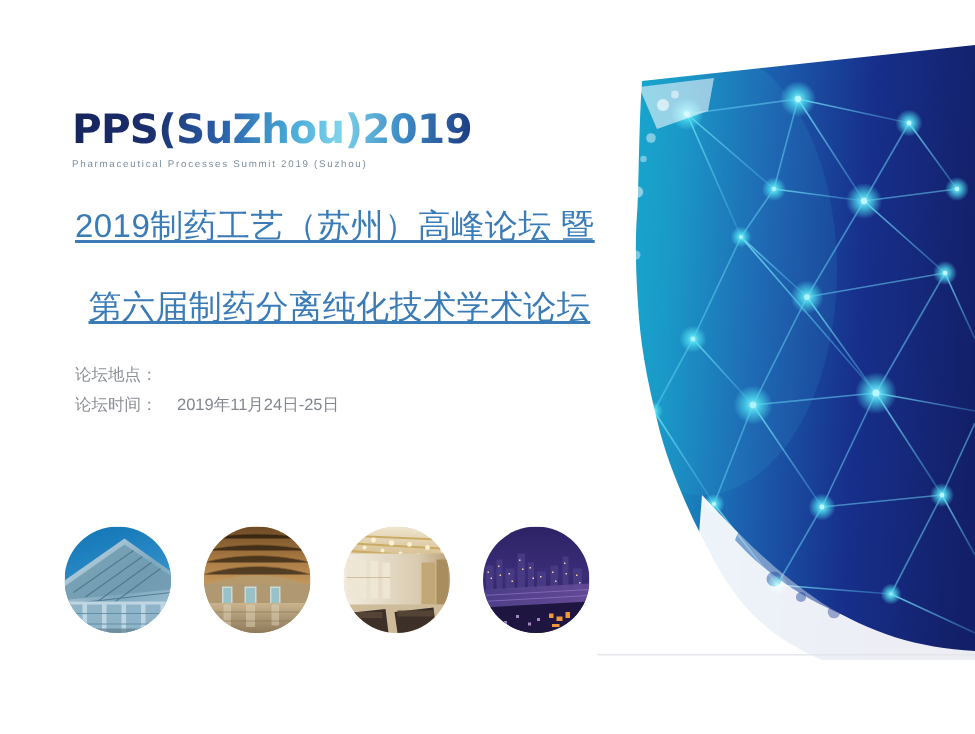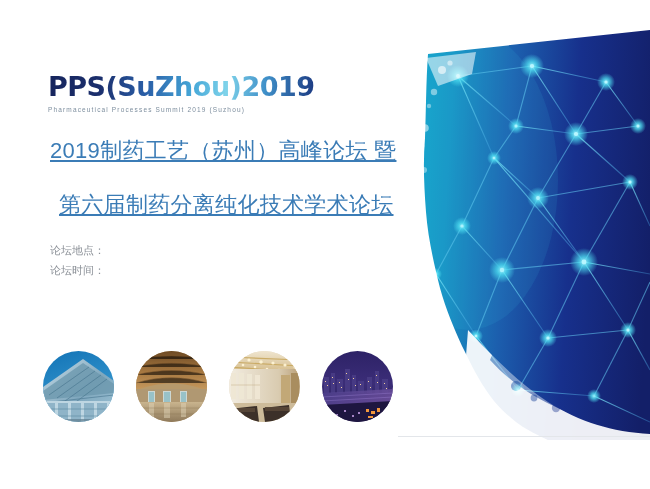--- a/index.html
+++ b/index.html
@@ -283,20 +283,21 @@
     <div class="title-line line1">2019制药工艺（苏州）高峰论坛 暨</div>
     <div class="title-line line2">第六届制药分离纯化技术学术论坛</div>
   </div>
 
   <div id="info-block">
     <div class="info-row">
       <span class="info-label">论坛地点：</span>
     </div>
     <div class="info-row">
       <span class="info-label">论坛时间：</span>
+      <span class="info-value">2019年11月24日-25日</span>
     </div>
   </div>
 
   <div id="photo-strip">
 
     <div class="photo-circle">
       <svg viewBox="0 0 71 71" aria-hidden="true">
         <defs>
           <linearGradient id="skyA" x1="0" y1="0" x2="0.3" y2="1">
             <stop offset="0%" stop-color="#1273b6"></stop>

